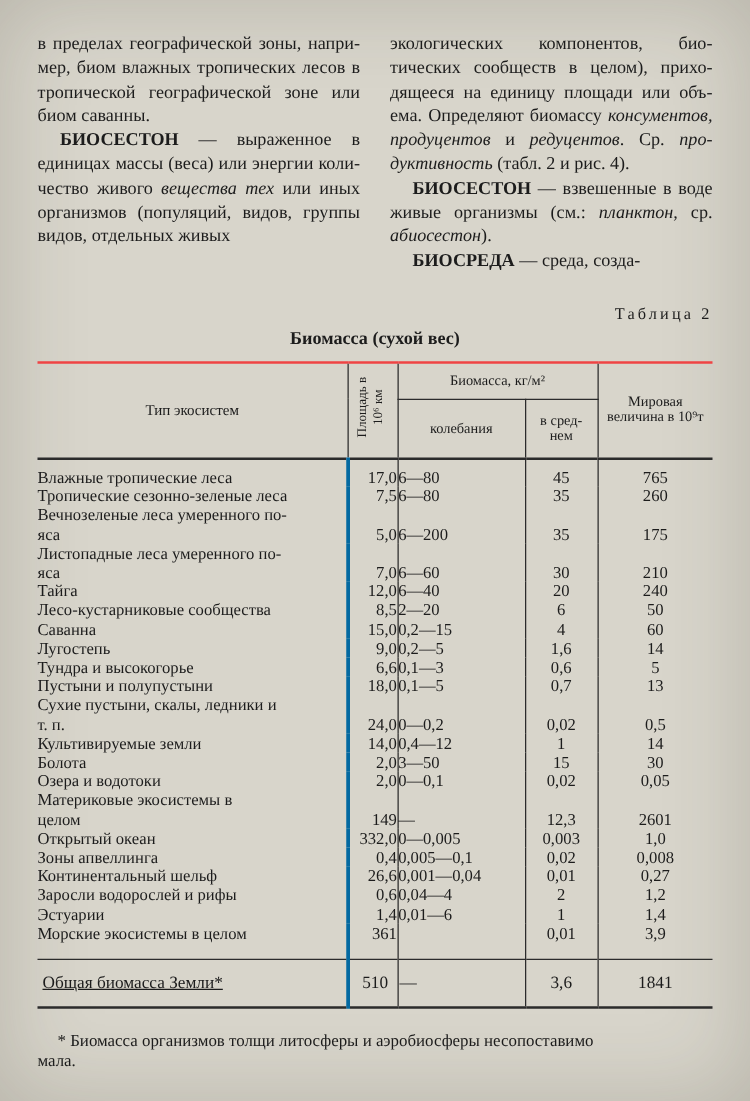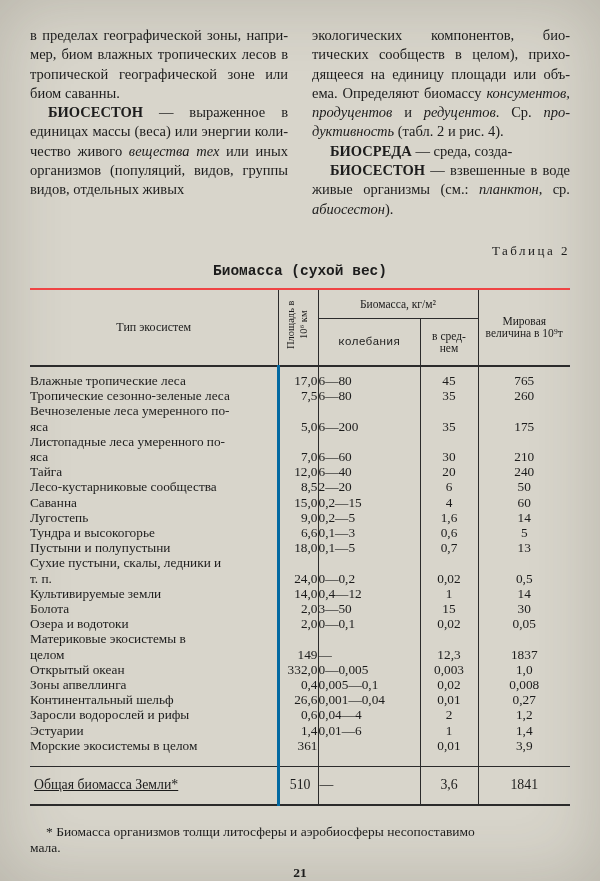--- a/index.html
+++ b/index.html
@@ -18,36 +18,36 @@
   
   .text-columns { display: flex; gap: 24px; }
   .col { flex: 1; font-size: 14.5px; line-height: 19.3px; text-align: justify; }
   .para { margin: 0; }
   .para.indent { text-indent: 18px; }
   .b { font-weight: bold; }
   .i { font-style: italic; }
 
   
   .table-label { text-align: right; font-size: 13px; letter-spacing: 2.5px; margin-top: 24px; }
-  .table-title { text-align: center; font-weight: bold; font-size: 14.5px; margin-top: 4px; margin-bottom: 9px; font-family: Liberation Mono, monospace; }
+  .table-title { text-align: center; font-weight: bold; font-size: 14.5px; margin-top: 4px; margin-bottom: 9px; }
 
   
   table.tbl { width: 100%; border-collapse: collapse; table-layout: fixed; }
   .tbl th { font-weight: normal; color: #1c1c1c; }
   .tbl thead tr.hr1 th { border-top: 2px solid #ef4444; }
   .h-name { font-size: 12px; text-align: center; vertical-align: middle;
             border-right: 1px solid #2b2b2b; border-bottom: 2px solid #2b2b2b; }
   .h-area { vertical-align: middle; text-align: center;
             border-right: 1px solid #2b2b2b; border-bottom: 2px solid #2b2b2b; }
   .vert { display: inline-block; writing-mode: vertical-rl; transform: rotate(180deg);
           height: 60px; font-size: 10.5px; line-height: 1.2; }
   .h-group { font-size: 11.5px; text-align: center; padding: 3px 0;
              border-right: 1px solid #2b2b2b; border-bottom: 1px solid #2b2b2b; height: 22px; vertical-align: middle; }
   .h-range { font-size: 11.5px; vertical-align: middle; height: 44px;
-             border-right: 1px solid #2b2b2b; border-bottom: 2px solid #2b2b2b; font-family: Liberation Mono, monospace; }
+             border-right: 1px solid #2b2b2b; border-bottom: 2px solid #2b2b2b; }
   .h-avg   { font-size: 11.5px; text-align: center; vertical-align: middle; white-space: pre-line;
              border-right: 1px solid #2b2b2b; border-bottom: 2px solid #2b2b2b; }
   .h-world { font-size: 11.5px; text-align: center; vertical-align: middle; white-space: pre-line;
              border-bottom: 2px solid #2b2b2b; }
 
   .tbl tbody.main td { font-size: 13.3px; line-height: 15.2px; padding: 0; vertical-align: bottom; }
   .tbl tbody.main tr:first-child td { padding-top: 6px; }
   .tbl tbody.main tr:last-child td { padding-bottom: 13px; }
   .c-name  { text-align: left; padding-left: 8px; white-space: pre-line;
              border-right: 3px solid #0369a1; }
@@ -73,22 +73,22 @@
 
 <div class="page">
 
   <div class="text-columns">
     <div class="col">
         <p class="para"><span class="">в пределах геогра­фической зо­ны, напри­мер, биом влаж­ных тропи­ческих лесов в тропи­ческой геогра­фической зоне или биом саван­ны.</span></p>
         <p class="para indent"><span class="b ">БИОСЕСТОН</span><span class=""> — выра­женное в едини­цах массы (веса) или энер­гии коли­чество живого </span><span class="i">веще­ства тех</span><span class=""> или иных орга­низ­мов (попу­ляций, видов, груп­пы видов, отдель­ных живых</span></p>
       </div>
     <div class="col">
         <p class="para"><span class="">эколо­гических компо­нентов, био­тических сооб­ществ в целом), прихо­дящееся на еди­ницу пло­щади или объ­ема. Опреде­ляют био­массу </span><span class="i">консу­ментов, проду­центов</span><span class=""> и </span><span class="i">реду­центов</span><span class="">. Ср. </span><span class="i">про­дуктив­ность</span><span class=""> (табл. 2 и рис. 4).</span></p>
+        <p class="para indent"><span class="b ">БИОСЕСТОН</span><span class=""> — взве­шенные в воде живые орга­низмы (см.: </span><span class="i">планк­тон</span><span class="">, ср. </span><span class="i">абио­сестон</span><span class="">).</span></p>
         <p class="para indent"><span class="b ">БИОСРЕДА</span><span class=""> — среда, созда-</span></p>
-        <p class="para indent"><span class="b ">БИОСЕСТОН</span><span class=""> — взве­шенные в воде живые орга­низмы (см.: </span><span class="i">планк­тон</span><span class="">, ср. </span><span class="i">абио­сестон</span><span class="">).</span></p>
       </div>
   </div>
 
   <div class="table-label">Таблица 2</div>
   <div class="table-title">Биомасса (сухой вес)</div>
 
   <table class="tbl">
     <colgroup>
       <col style="width:248px">
         <col style="width:40px">
@@ -211,21 +211,21 @@
           <td class="c-range">0—0,1</td>
           <td class="c-avg">0,02</td>
           <td class="c-world">0,05</td>
         </tr>
         <tr>
           <td class="c-name ind">Материковые экосистемы в
 целом</td>
           <td class="c-area">149</td>
           <td class="c-range">—</td>
           <td class="c-avg">12,3</td>
-          <td class="c-world">1837</td>
+          <td class="c-world">2601</td>
         </tr>
         <tr>
           <td class="c-name">Открытый океан</td>
           <td class="c-area">332,0</td>
           <td class="c-range">0—0,005</td>
           <td class="c-avg">0,003</td>
           <td class="c-world">1,0</td>
         </tr>
         <tr>
           <td class="c-name">Зоны апвеллинга</td>
@@ -269,15 +269,14 @@
         <td class="c-area">510</td>
         <td class="c-range">—</td>
         <td class="c-avg">3,6</td>
         <td class="c-world">1841</td>
       </tr>
     </tbody>
   </table>
 
   <div class="footnote">* Биомасса организмов толщи литосферы и аэробиосферы несопоставимо
 мала.</div>
-  <div class="page-number">21</div>
 
 </div>
 
 </body></html>

